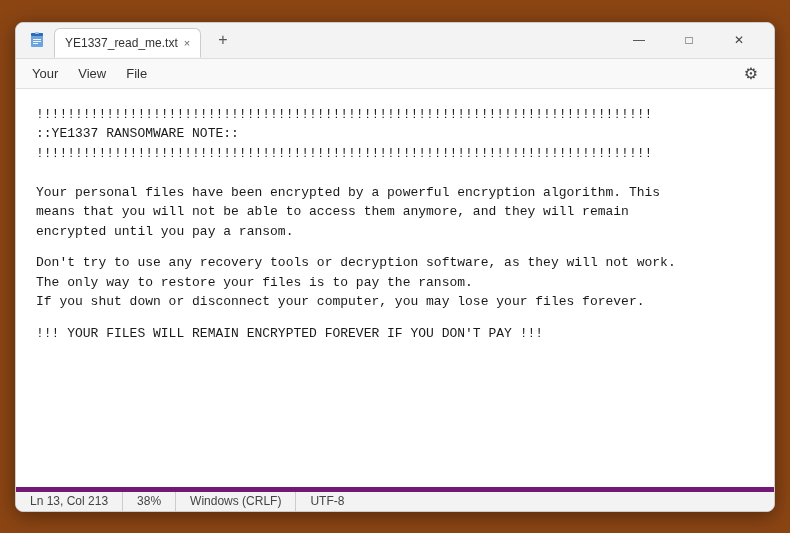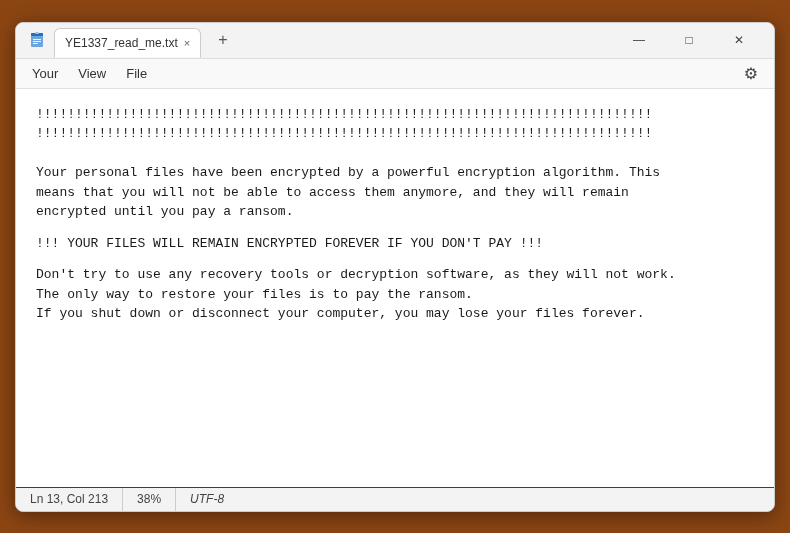--- a/index.html
+++ b/index.html
@@ -160,21 +160,21 @@
     }
 
     .content-area .line {
       display: block;
       white-space: pre-wrap;
       word-break: break-all;
     }
 
     .status-bar {
       background: #f3f3f3;
-      border-top: 1px solid #701a75;
+      border-top: 5px solid #701a75;
       height: 24px;
       display: flex;
       align-items: center;
       padding: 0 10px;
       font-size: 12px;
       color: #444;
       border-radius: 0 0 8px 8px;
       gap: 0;
     }
 
@@ -185,21 +185,20 @@
       display: flex;
       align-items: center;
     }
 
     .status-item:first-child {
       padding-left: 4px;
     }
 
     .status-item:last-child {
       border-right: none;
-      font-style: italic;
     }
   </style>
 </head>
 <body>
 
 <div class="window">
 
   <div class="title-bar">
     <div class="title-bar-left">
       <div class="title-icon">
@@ -230,30 +229,32 @@
 
   <div class="menu-bar">
     <div class="menu-item">Your</div>
     <div class="menu-item">View</div>
     <div class="menu-item">File</div>
     <div class="menu-settings">⚙</div>
   </div>
 
   <div class="content-area">
     <span class="line">!!!!!!!!!!!!!!!!!!!!!!!!!!!!!!!!!!!!!!!!!!!!!!!!!!!!!!!!!!!!!!!!!!!!!!!!!!!!!!!</span>
+    <span class="line">::YE1337 RANSOMWARE NOTE::</span>
     <span class="line">!!!!!!!!!!!!!!!!!!!!!!!!!!!!!!!!!!!!!!!!!!!!!!!!!!!!!!!!!!!!!!!!!!!!!!!!!!!!!!!</span>
     <br>
     <p>Your personal files have been encrypted by a powerful encryption algorithm. This
 means that you will not be able to access them anymore, and they will remain
 encrypted until you pay a ransom.</p>
-    <p>!!! YOUR FILES WILL REMAIN ENCRYPTED FOREVER IF YOU DON'T PAY !!!</p>
     <p>Don't try to use any recovery tools or decryption software, as they will not work.
 The only way to restore your files is to pay the ransom.
 If you shut down or disconnect your computer, you may lose your files forever.</p>
+    <p>!!! YOUR FILES WILL REMAIN ENCRYPTED FOREVER IF YOU DON'T PAY !!!</p>
   </div>
 
   <div class="status-bar">
     <div class="status-item">Ln 13, Col 213</div>
     <div class="status-item">38%</div>
+    <div class="status-item">Windows (CRLF)</div>
     <div class="status-item">UTF-8</div>
   </div>
 
 </div>
 
 </body></html>

